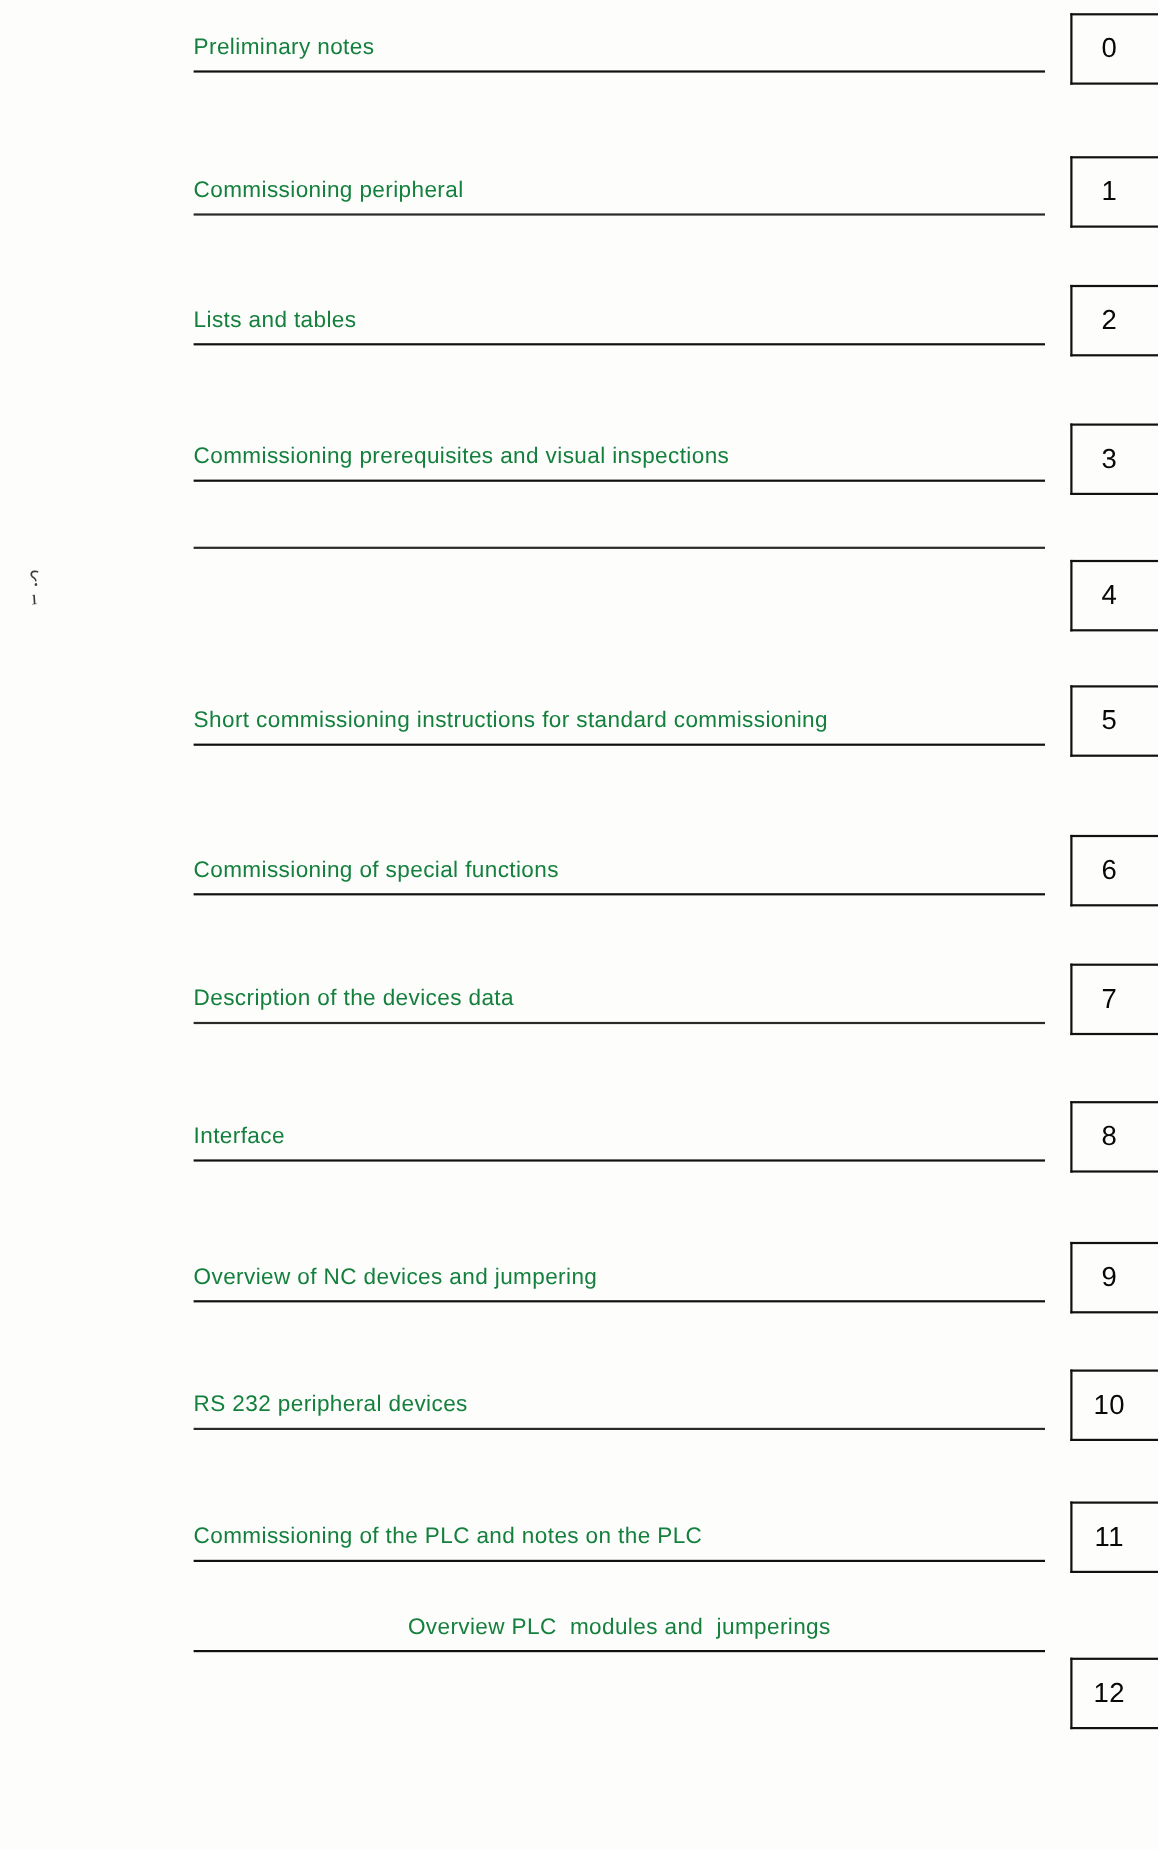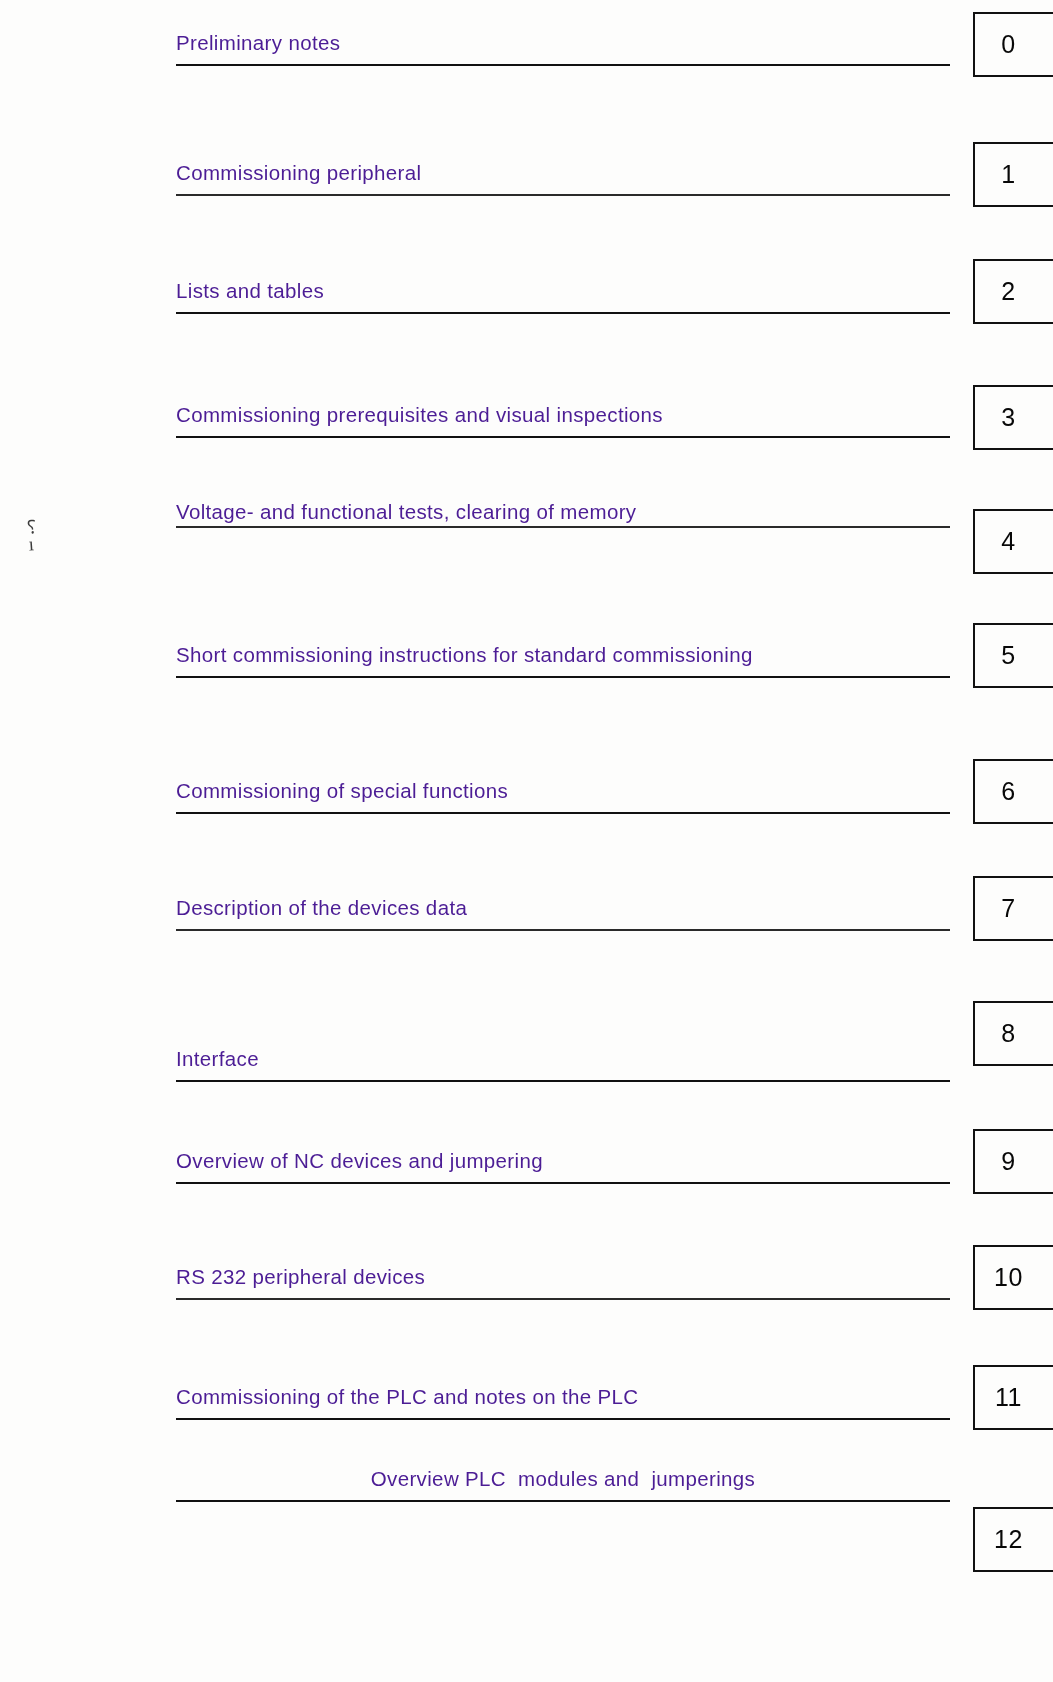--- a/index.html
+++ b/index.html
@@ -31,21 +31,21 @@
   .label-block {
     position: absolute;
     left: 176px;
     width: 774px;
   }
 
   .label-text {
     font-size: 20.5px;
     line-height: 29px;
     letter-spacing: 0.35px;
-    color: #4c1d95;
+    color: #15803d;
     white-space: pre;
     padding-bottom: 7px;
   }
 
   .rule {
     height: 0;
     border-bottom: 2.1px solid #111111;
     width: 100%;
   }
   
@@ -137,21 +137,20 @@
         <div class="label-block" style="top: 400px;">
           <div class="label-text">Commissioning prerequisites and visual inspections</div>
           <div class="rule"></div>
         </div>
         <div class="tab-box" style="top: 385px;">
           <div class="tab-number">3</div>
         </div>
       </div>
       <div class="chapter-row">
         <div class="label-block" style="top: 497px;">
-          <div class="label-text" style="padding-bottom: 0px;">Voltage- and functional tests, clearing of memory</div>
           <div class="rule lighter"></div>
         </div>
         <div class="tab-box" style="top: 509px;">
           <div class="tab-number">4</div>
         </div>
       </div>
       <div class="chapter-row">
         <div class="label-block" style="top: 640px;">
           <div class="label-text">Short commissioning instructions for standard commissioning</div>
           <div class="rule"></div>
@@ -172,21 +171,21 @@
       <div class="chapter-row">
         <div class="label-block" style="top: 893px;">
           <div class="label-text">Description of the devices data</div>
           <div class="rule lighter"></div>
         </div>
         <div class="tab-box" style="top: 876px;">
           <div class="tab-number">7</div>
         </div>
       </div>
       <div class="chapter-row">
-        <div class="label-block" style="top: 1044px;">
+        <div class="label-block" style="top: 1018px;">
           <div class="label-text">Interface</div>
           <div class="rule"></div>
         </div>
         <div class="tab-box" style="top: 1001px;">
           <div class="tab-number">8</div>
         </div>
       </div>
       <div class="chapter-row">
         <div class="label-block" style="top: 1146px;">
           <div class="label-text">Overview of NC devices and jumpering</div>

